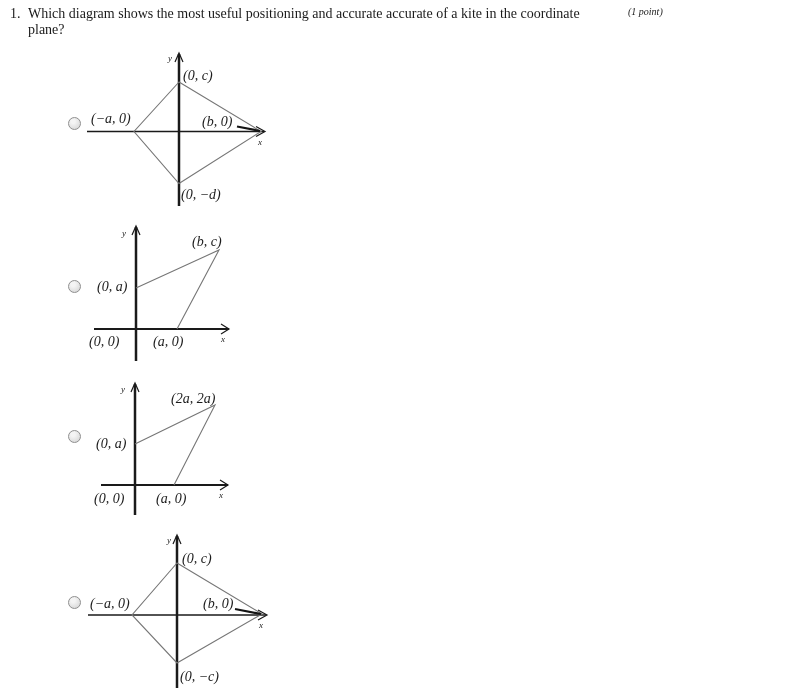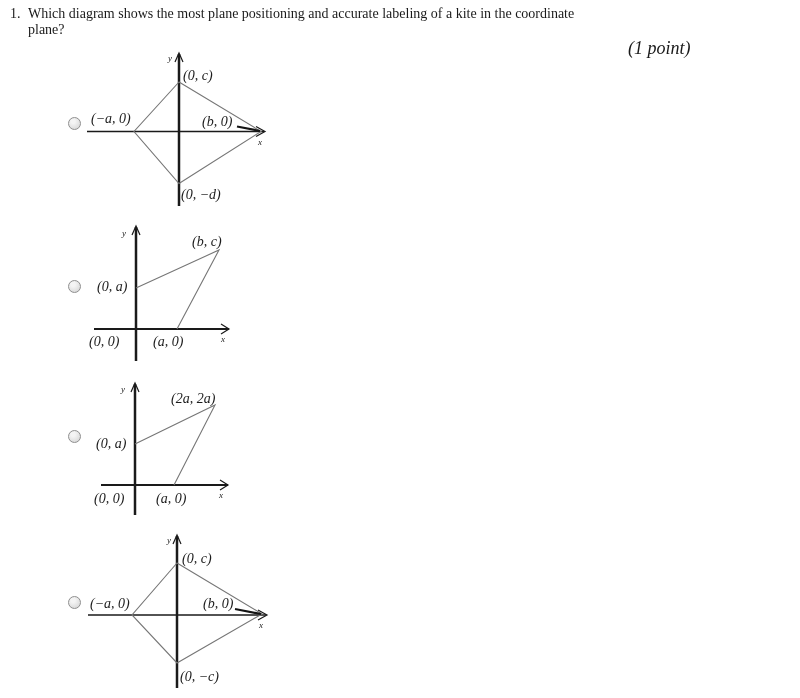--- a/index.html
+++ b/index.html
@@ -19,23 +19,22 @@
     display: flex;
     font-size: 14px;
     line-height: 16px;
   }
   .qnum { width: 18px; flex: 0 0 18px; }
   .qtext { width: 552px; }
   .points {
     position: absolute;
     left: 628px;
     top: 6px;
-    font-size: 18px;
+    font-size: 10px;
     font-style: italic;
-    margin-top: 32px;
   }
   .radio {
     position: absolute;
     width: 13px;
     height: 13px;
     border-radius: 50%;
     border: 1px solid #8f8f8f;
     background: radial-gradient(circle at 38% 32%, #f4f4f4 20%, #dcdcdc 75%, #cfcfcf 100%);
     box-sizing: border-box;
     cursor: pointer;
@@ -52,21 +51,21 @@
   .edge { stroke: #767676; stroke-width: 1.1; fill: none; }
   .leader { stroke: #141414; stroke-width: 2.2; }
 </style>
 </head>
 <body>
 
 <div class="page">
 
   <div class="question-row">
     <span class="qnum">1.</span>
-    <span class="qtext">Which diagram shows the most plane positioning and accurate labeling of a kite in the coordinate plane?</span>
+    <span class="qtext">Which diagram shows the most useful positioning and accurate accurate of a kite in the coordinate plane?</span>
   </div>
   <span class="points">(1 point)</span>
 
   <span class="radio" style="left:68px; top:117px;"></span>
   <svg class="diagram" style="left:80px; top:48px;" width="192" height="162" viewBox="0 0 192 162">
     <line class="axis" x1="99" y1="6" x2="99" y2="158" stroke-width="2.5"></line>
     <polyline class="axis" points="95,14 99,5 103,14" stroke-width="1.2"></polyline>
     <line class="axis" x1="7" y1="83.5" x2="184" y2="83.5" stroke-width="1.7"></line>
     <polyline class="axis" points="176,78.5 185,83.5 176,88.5" stroke-width="1.2"></polyline>
     <polygon class="edge" points="99,34 54,83.5 99,135.5 181,83.5"></polygon>

